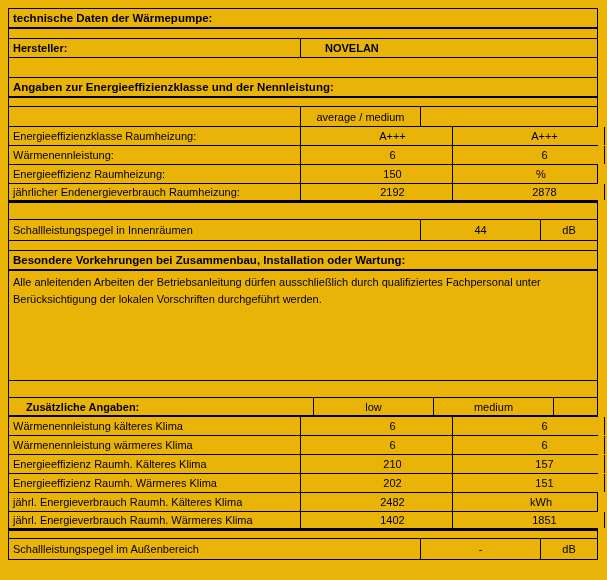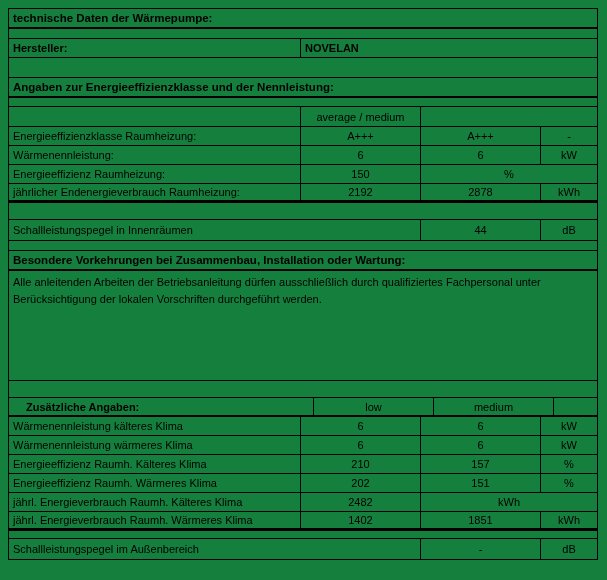--- a/index.html
+++ b/index.html
@@ -1,37 +1,37 @@
 <!DOCTYPE html>
 <html><head>
 <meta charset="utf-8">
 <style>
   html,body{margin:0;padding:0;background:#ffffff;}
   body{font-family:"Liberation Sans", sans-serif;font-size:11px;color:#000;}
-  .canvas{position:relative;width:607px;height:580px;background:#15803d;overflow:hidden;}
+  .canvas{position:relative;width:607px;height:580px;background:#eab308;overflow:hidden;}
   .datasheet{position:absolute;left:8px;top:8px;width:589px;border-left:1px solid #000;border-top:1px solid #000;}
   .row{display:flex;border-bottom:1px solid #000;box-sizing:border-box;align-items:stretch;}
   .row.thick{border-bottom-width:2px;}
   .row.thick3{border-bottom-width:3px;}
   .cell{border-right:1px solid #000;box-sizing:border-box;display:flex;align-items:center;overflow:hidden;white-space:nowrap;}
   .full{flex:1;}
   .w-label{width:292px;flex:0 0 auto;}
   .w-col{width:120px;flex:0 0 auto;}
   .w-span{width:412px;flex:0 0 auto;}
   .w-rest{flex:1;}
   .lbl{padding-left:4px;justify-content:flex-start;}
   .ctr{justify-content:center;}
   .b{font-weight:bold;margin-left:13px;}
   .k-section{height:20px;}
   .k-section .cell{font-weight:bold;font-size:11.5px;}
-  .k-kv{height:19px;}
+  .k-kv{height:19px;gap:20px;}
   .k-kv .cell{font-weight:bold;}
   .k-colhead{height:20px;}
   .k-tablehead{height:19px;}
-  .k-data{height:19px;}
+  .k-data{height:19px;gap:32px;}
   .k-sound{height:21px;}
   .k-para{height:110px;}
   .k-para .cell{display:block;align-items:flex-start;white-space:normal;padding:3px 18px 0 4px;line-height:1.5;}
   .s-xxs{height:8px;} .s-xs{height:9px;} .s-sm{height:10px;} .s-md{height:17px;} .s-lg{height:20px;}
 </style>
 </head>
 <body>
 
 <div class="canvas">
   <div class="datasheet" id="datasheet">

